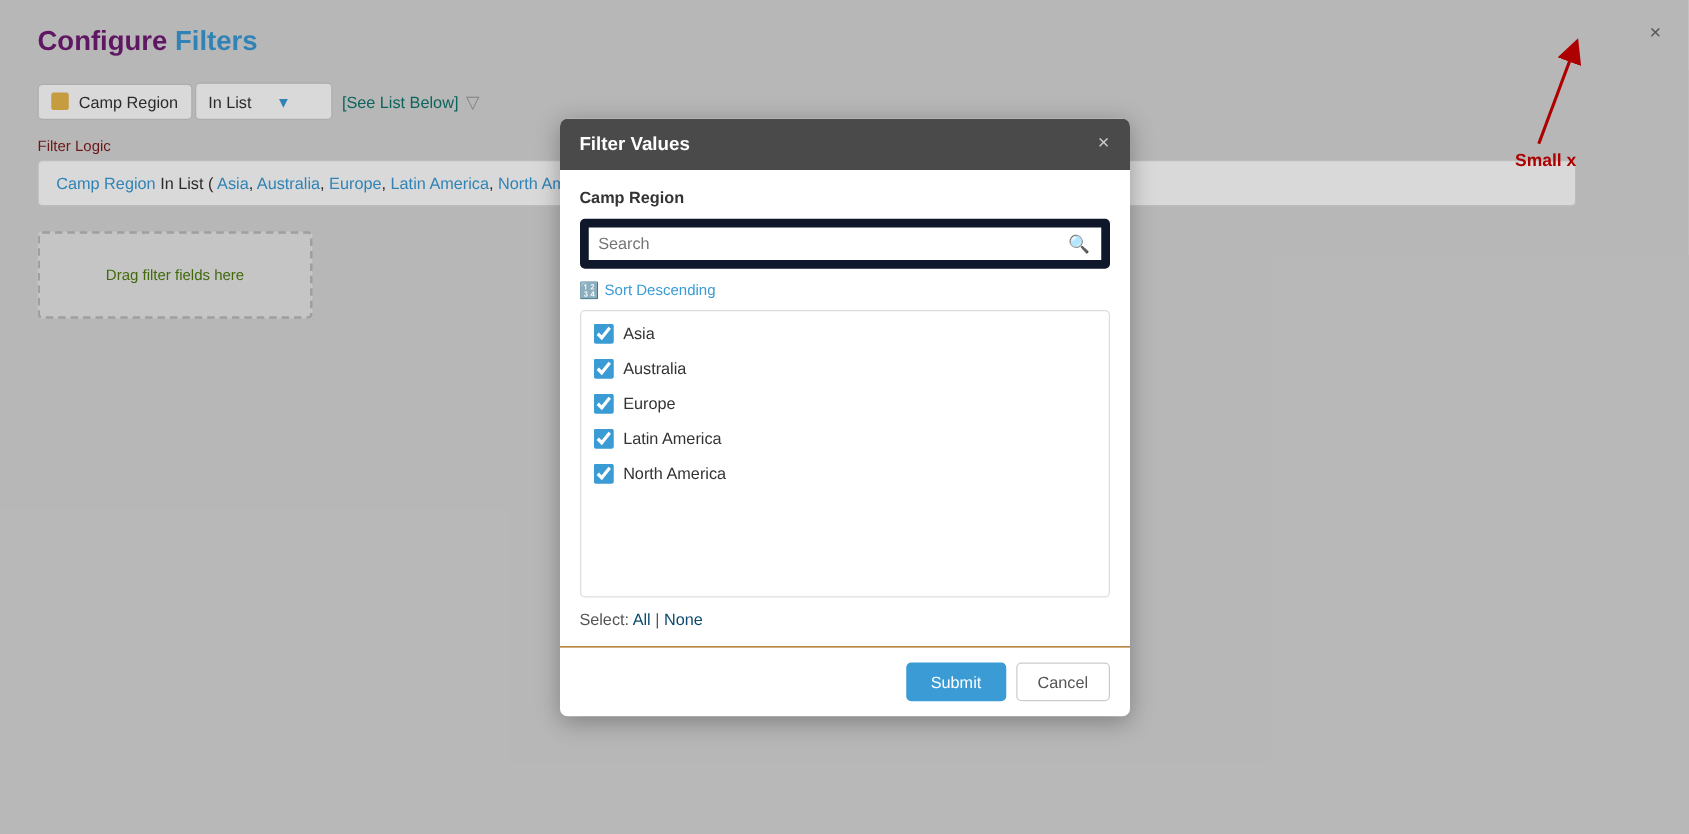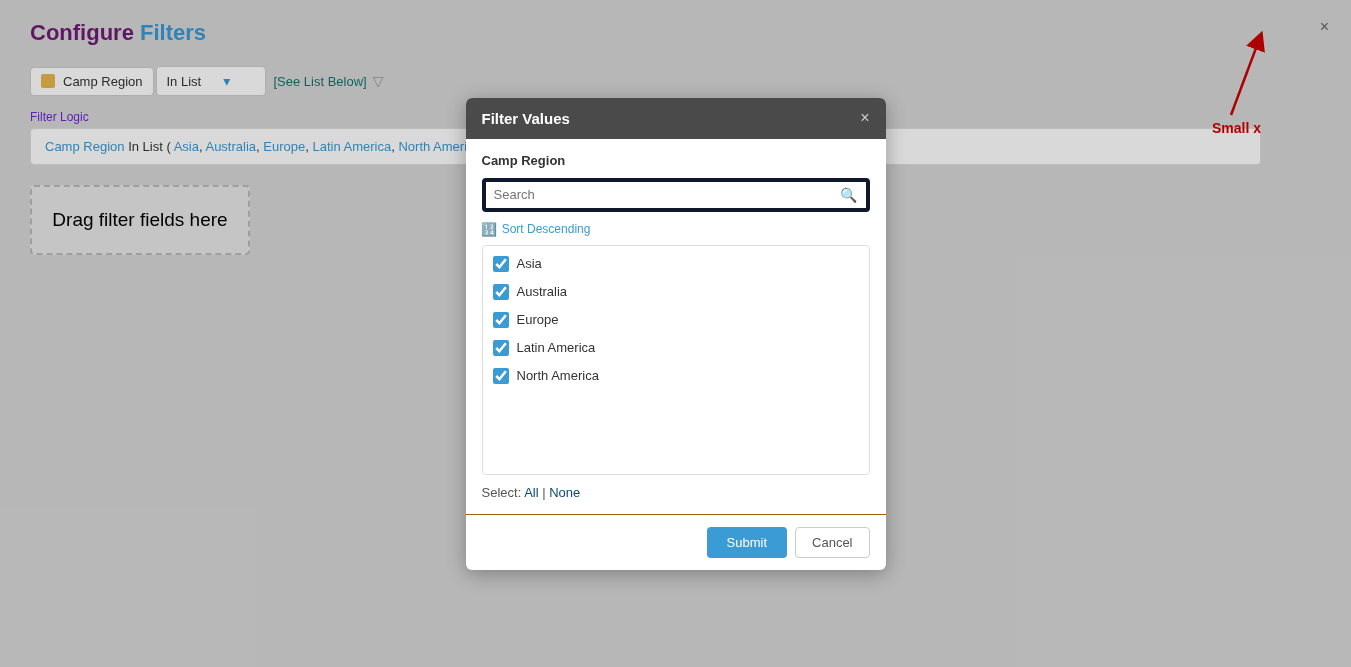--- a/index.html
+++ b/index.html
@@ -114,21 +114,21 @@
       color: #999;
       font-size: 14px;
     }
 
     
     .filter-logic-section {
       padding: 4px 30px 10px;
     }
     .filter-logic-label {
       font-size: 12px;
-      color: #6d28d9;
+      color: #7f1d1d;
       margin-bottom: 4px;
     }
     .filter-logic-bar {
       background: #fff;
       border: 1px solid #ddd;
       border-radius: 4px;
       padding: 10px 14px;
       font-size: 13px;
       color: #333;
       width: calc(100% - 60px);
@@ -146,42 +146,42 @@
       border: 2px dashed #bbb;
       border-radius: 4px;
       background: #e8e8e8;
       width: 220px;
       height: 70px;
       display: flex;
       align-items: center;
       justify-content: center;
     }
     .drag-area-text {
-      font-size: 19px;
-      color: #000000;
+      font-size: 12px;
+      color: #4d7c0f;
     }
 
     
     .modal-overlay {
       position: absolute;
       top: 0; left: 0;
       width: 100%; height: 100%;
       background: rgba(0,0,0,0.15);
       display: flex;
       align-items: center;
       justify-content: center;
       z-index: 100;
     }
 
     
     .modal {
       background: #fff;
       border-radius: 6px;
       box-shadow: 0 4px 20px rgba(0,0,0,0.3);
-      width: 420px;
+      width: 456px;
       overflow: hidden;
     }
     .modal-header {
       background: #4a4a4a;
       color: #fff;
       padding: 12px 16px;
       font-size: 15px;
       font-weight: 600;
       display: flex;
       justify-content: space-between;
@@ -202,21 +202,21 @@
       font-size: 13px;
       font-weight: 600;
       color: #333;
       margin-bottom: 10px;
     }
 
     
     .search-box {
       display: flex;
       align-items: center;
-      border: 4px solid #0f172a;
+      border: 7px solid #0f172a;
       border-radius: 4px;
       padding: 5px 8px;
       margin-bottom: 10px;
       background: #fff;
     }
     .search-input {
       border: none;
       outline: none;
       font-size: 13px;
       flex: 1;

